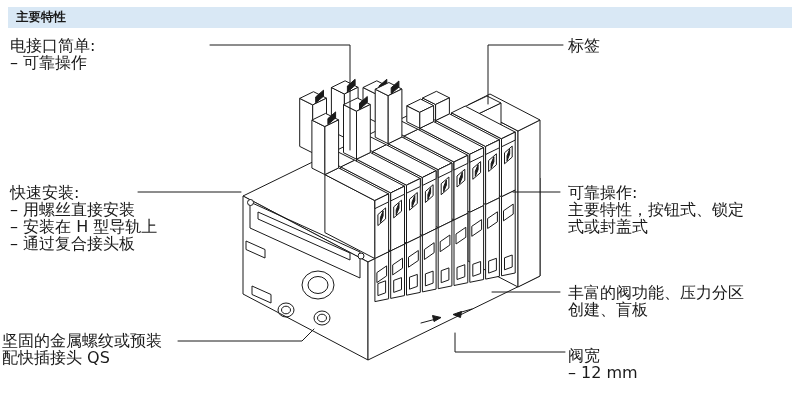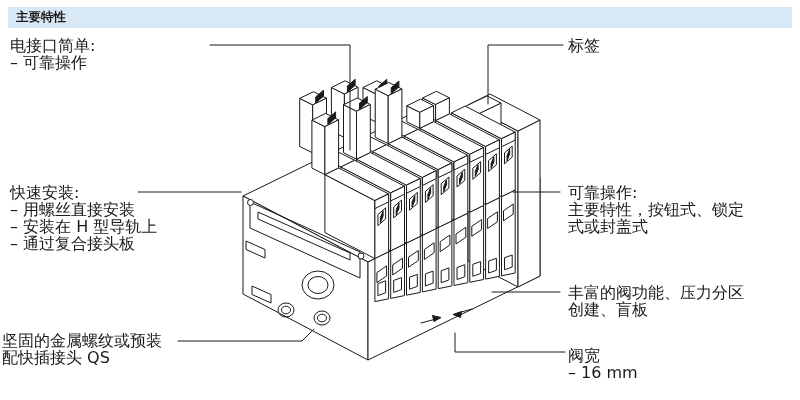--- a/index.html
+++ b/index.html
@@ -217,14 +217,14 @@
 <div class="callout" style="left:568px;top:284px;width:188px">
   <div>丰富的阀功能、压力分区创建、盲板</div>
 </div>
 
 <div class="callout" style="left:2px;top:332px;width:164px">
   <div>坚固的金属螺纹或预装配快插接头 QS</div>
 </div>
 
 <div class="callout" style="left:568px;top:347px;width:120px">
   <div class="t">阀宽</div>
-  <div class="t">– 16 mm</div>
+  <div class="t">– 12 mm</div>
 </div>
 
 </body></html>

